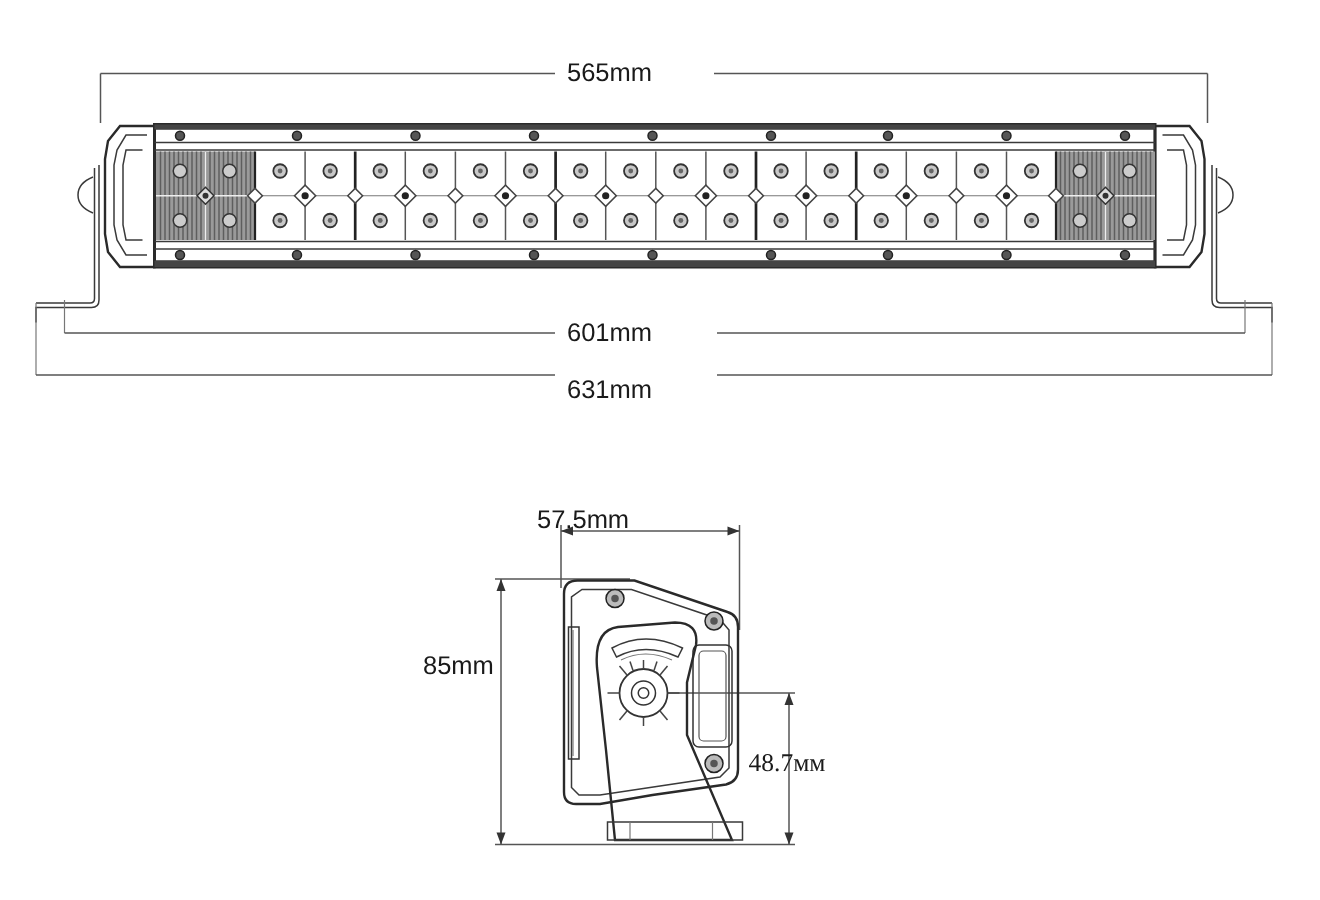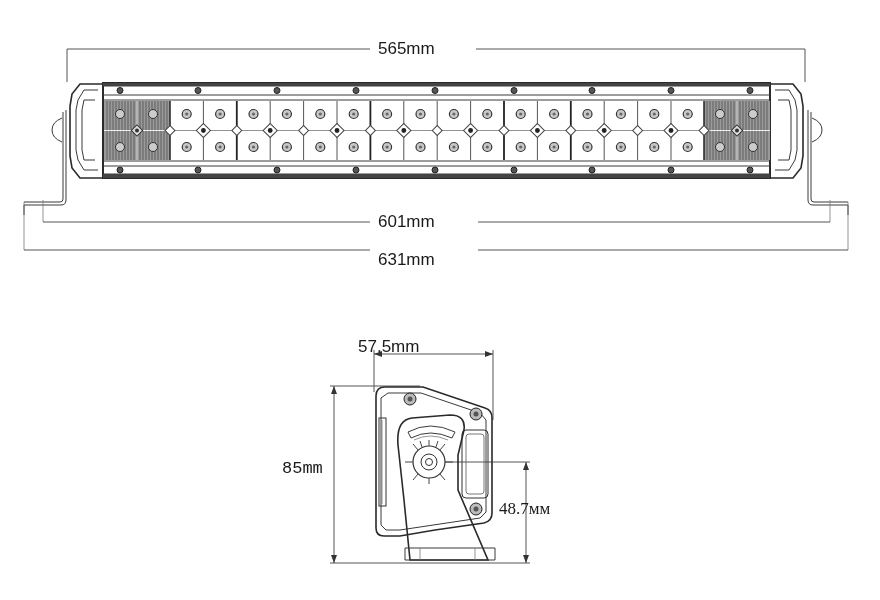--- a/index.html
+++ b/index.html
@@ -399,14 +399,14 @@
         </g>
       </g>
     </g>
   </g>
 </svg>
 
 <div class="dim-label" style="left:375px; top:37px; padding:0 3px;">565mm</div>
 <div class="dim-label" style="left:375px; top:210px; padding:0 3px;text-align:right;">601mm</div>
 <div class="dim-label" style="left:375px; top:248px; padding:0 3px;">631mm</div>
 <div class="dim-label" style="left:356px; top:318px; padding:0 2px; background:transparent;margin-top:17px;">57.5mm</div>
-<div class="dim-label" style="left:280px; top:457px; padding:0 2px; background:transparent;font-family:Liberation Mono, monospace;">85mm</div>
+<div class="dim-label" style="left:280px; top:432px; padding:0 2px; background:transparent;">85mm</div>
 <div class="dim-label" style="left:497px; top:497px; padding:0 2px; background:transparent;font-family:Liberation Serif, serif;">48.7мм</div>
 
 </body></html>

